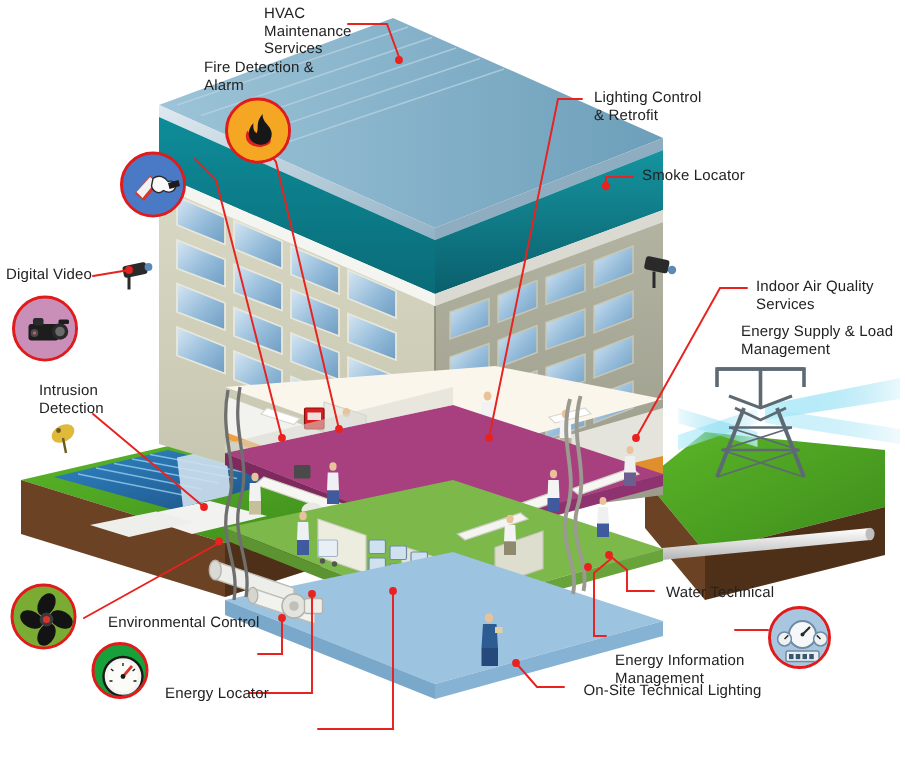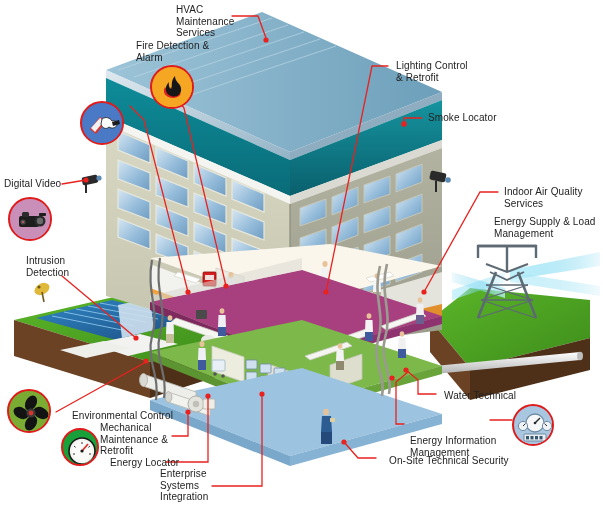--- a/index.html
+++ b/index.html
@@ -537,32 +537,26 @@
 
   <div class="lbl" style="left:176px; top:4px;">HVAC
 Maintenance
 Services</div>
   <div class="lbl" style="left:136px; top:40px;">Fire Detection &amp;
 Alarm</div>
   <div class="lbl" style="left:4px; top:178px;">Digital Video</div>
   <div class="lbl" style="left:26px; top:255px;">Intrusion
 Detection</div>
   <div class="lbl" style="left:52px; top:410px;margin-left:20px;">Environmental Control</div>
-  <div class="lbl" style="left:100px; top:422px;">Mechanical
-Maintenance &amp;
-Retrofit</div>
   <div class="lbl" style="left:110px; top:457px;">Energy Locator</div>
-  <div class="lbl" style="left:160px; top:468px;">Enterprise
-Systems
-Integration</div>
   <div class="lbl" style="left:396px; top:60px;">Lighting Control
 &amp; Retrofit</div>
   <div class="lbl" style="left:428px; top:112px;">Smoke Locator</div>
   <div class="lbl" style="left:504px; top:186px;">Indoor Air Quality
 Services</div>
   <div class="lbl" style="left:494px; top:216px;">Energy Supply &amp; Load
 Management</div>
   <div class="lbl" style="left:444px; top:390px;">Water Technical</div>
   <div class="lbl" style="left:410px; top:435px;">Energy Information
 Management</div>
-  <div class="lbl" style="left:389px; top:455px;">On-Site Technical Security</div>
+  <div class="lbl" style="left:389px; top:455px;">On-Site Technical Lighting</div>
 
 </div>
 
 </body></html>

